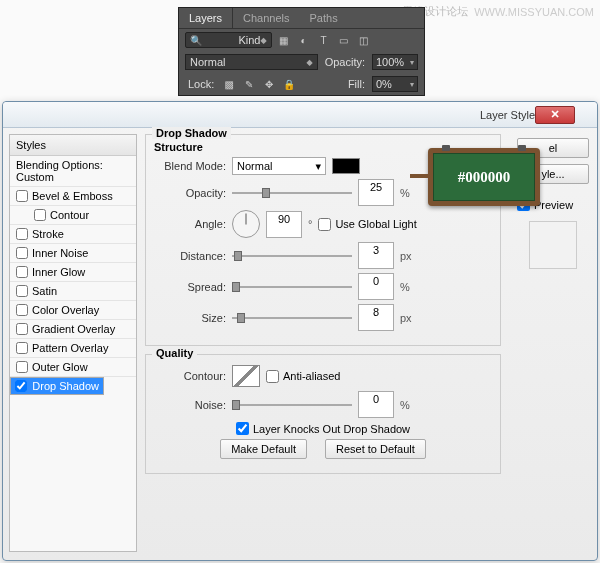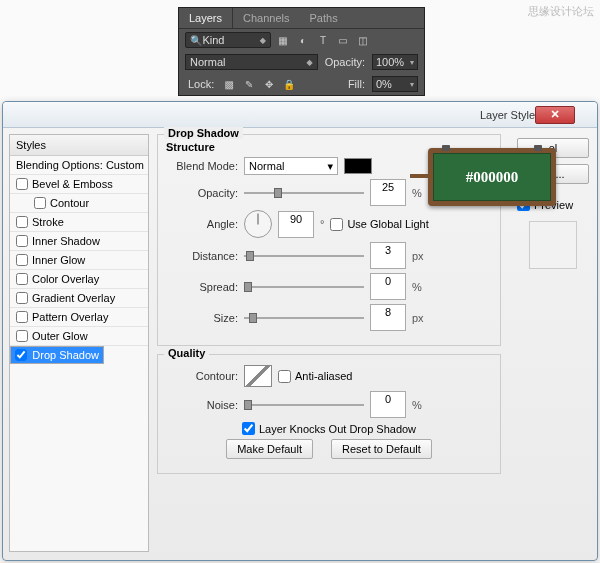--- a/index.html
+++ b/index.html
@@ -6,37 +6,37 @@
 body{background:#fafafa;width:600px;height:563px;position:relative;overflow:hidden;}
 
 
 .layers-panel{position:absolute;left:178px;top:7px;width:247px;background:#535353;border:1px solid #222;color:#ddd;}
 .lp-tabs{display:flex;border-bottom:1px solid #333;}
 .lp-tab{padding:4px 10px;color:#aaa;}
 .lp-tab.active{background:#535353;color:#eee;border-right:1px solid #333;}
 .lp-row{display:flex;align-items:center;padding:3px 6px;gap:4px;}
 .lp-search{background:#3a3a3a;border:1px solid #222;border-radius:2px;display:flex;align-items:center;padding:1px 4px;flex:0 0 86px;}
 .lp-search .mag{font-size:10px;color:#ccc;}
-.lp-kind{flex:1;}
+.lp-kind{flex:1;margin-left:36px;}
 .lp-sel{background:#3a3a3a;border:1px solid #222;flex:1;display:flex;align-items:center;justify-content:space-between;padding:1px 4px;}
 .lp-icn{width:16px;height:14px;display:flex;align-items:center;justify-content:center;color:#ccc;font-size:10px;}
 .lp-label{color:#ddd;padding:0 3px;}
 .lp-box{background:#3a3a3a;border:1px solid #222;padding:1px 3px;display:flex;align-items:center;width:46px;justify-content:space-between;}
 .lp-arrows{color:#aaa;font-size:8px;}
 
 
 .wm{position:absolute;right:6px;top:4px;color:#bbb;font-size:10px;display:flex;gap:6px;align-items:center;}
 
 
 .dialog{position:absolute;left:2px;top:101px;width:596px;height:460px;background:linear-gradient(#f4f4f4,#eaeaea);border:1px solid #6f8ea8;border-radius:4px;box-shadow:0 2px 8px rgba(0,0,0,.2);}
 .titlebar{height:26px;background:linear-gradient(#f7f9fb,#e3eaf0);border-bottom:1px solid #b8c6d4;display:flex;align-items:center;justify-content:flex-end;padding:0 22px;border-radius:4px 4px 0 0;}
 .titlebar span{color:#333;}
 .close-btn{width:40px;height:18px;background:linear-gradient(#e07070,#c83a3a);border:1px solid #8a2a2a;border-radius:2px;color:#fff;display:flex;align-items:center;justify-content:center;font-weight:bold;}
 .dialog-body{display:flex;height:calc(100% - 26px);}
-.style-list{width:140px;border:1px solid #bbb;margin:6px 0 8px 6px;background:#f8f8f8;}
+.style-list{width:128px;border:1px solid #bbb;margin:6px 0 8px 6px;background:#f8f8f8;}
 .sl-head{background:linear-gradient(#f5f5f5,#e5e5e5);border-bottom:1px solid #ccc;padding:4px 6px;}
 .sl-item{display:flex;align-items:center;padding:3px 4px 3px 6px;border-bottom:1px solid #e4e4e4;gap:4px;}
 .sl-item.sel{background:#2d8cff;color:#fff;}
 .sl-item.indent{padding-left:24px;}
 .sl-item input[type=checkbox]{width:12px;height:12px;}
 
 .main{flex:1;padding:6px 8px;}
 .group{border:1px solid #ccc;padding:6px 8px 10px;margin-bottom:8px;position:relative;}
 .group-title{position:absolute;left:6px;top:-8px;background:#eee;padding:0 4px;font-weight:bold;}
 .section-title{font-weight:bold;margin-bottom:4px;}
@@ -53,31 +53,32 @@
 .angle-dial::after{content:"";position:absolute;left:50%;top:50%;width:11px;height:1px;background:#555;transform-origin:left center;transform:rotate(-90deg);}
 .contour-sw{width:28px;height:22px;border:1px solid #888;background:linear-gradient(135deg,#fff 45%,#888 45%,#888 55%,#fff 55%);}
 .chk{display:flex;align-items:center;gap:4px;}
 .btn{border:1px solid #aaa;background:linear-gradient(#fcfcfc,#e6e6e6);border-radius:2px;padding:3px 10px;}
 
 .right{width:88px;padding:10px 8px;display:flex;flex-direction:column;gap:6px;}
 .rbtn{border:1px solid #aaa;background:linear-gradient(#fcfcfc,#e6e6e6);border-radius:2px;padding:3px 6px;text-align:center;overflow:hidden;white-space:nowrap;}
 .preview-sw{width:48px;height:48px;border:1px solid #ccc;background:#f2f2f2;margin-top:4px;align-self:center;}
 
 
-.chalk{position:absolute;left:428px;top:148px;width:128px;height:58px;background:#7a5230;border-radius:4px;padding:5px;box-shadow:0 2px 4px rgba(0,0,0,.4);}
+.chalk{position:absolute;left:428px;top:148px;width:112px;height:58px;background:#7a5230;border-radius:4px;padding:5px;box-shadow:0 2px 4px rgba(0,0,0,.4);}
 .chalk-inner{width:100%;height:100%;background:#2c6b3a;border:1px solid #1e4a28;display:flex;align-items:center;justify-content:center;color:#fff;font-family:"Comic Sans MS",cursive;font-size:15px;font-weight:bold;}
 .chalk::before{content:"";position:absolute;left:-18px;top:26px;width:20px;height:4px;background:#7a5230;}
 .chalk .clip{position:absolute;width:8px;height:6px;background:#555;top:-3px;border-radius:1px;}
 .chalk .c1{left:14px;} .chalk .c2{right:14px;}
 </style>
 </head>
 <body>
 
 <div class="wm">
   <span>思缘设计论坛</span>
+  <span style="color:#ccc">WWW.MISSYUAN.COM</span>
 </div>
 
 <div class="layers-panel">
   <div class="lp-tabs">
     <div class="lp-tab active">Layers</div>
     <div class="lp-tab">Channels</div>
     <div class="lp-tab">Paths</div>
   </div>
   <div class="lp-row">
     <div class="lp-search">
@@ -134,25 +135,29 @@
           <div class="sl-item indent">
             <input type="checkbox" style="">
             <span>Contour</span>
           </div>
           <div class="sl-item">
             <input type="checkbox" style="">
             <span>Stroke</span>
           </div>
           <div class="sl-item">
             <input type="checkbox" style="">
-            <span>Inner Shadow</span>
+            <span>Inner Noise</span>
           </div>
           <div class="sl-item">
             <input type="checkbox" style="">
             <span>Inner Glow</span>
+          </div>
+          <div class="sl-item">
+            <input type="checkbox" style="">
+            <span>Satin</span>
           </div>
           <div class="sl-item">
             <input type="checkbox" style="">
             <span>Color Overlay</span>
           </div>
           <div class="sl-item">
             <input type="checkbox" style="">
             <span>Gradient Overlay</span>
           </div>
           <div class="sl-item">

